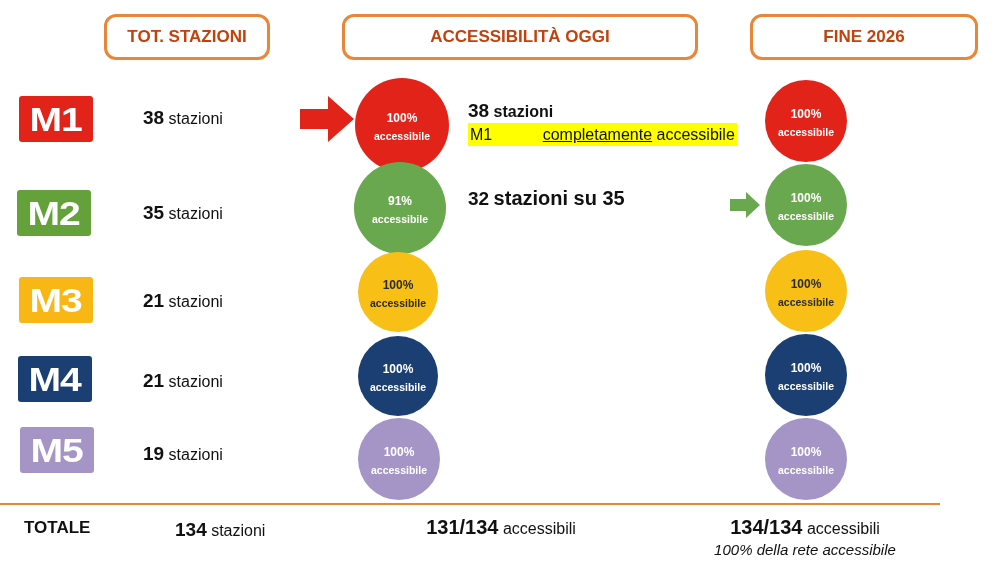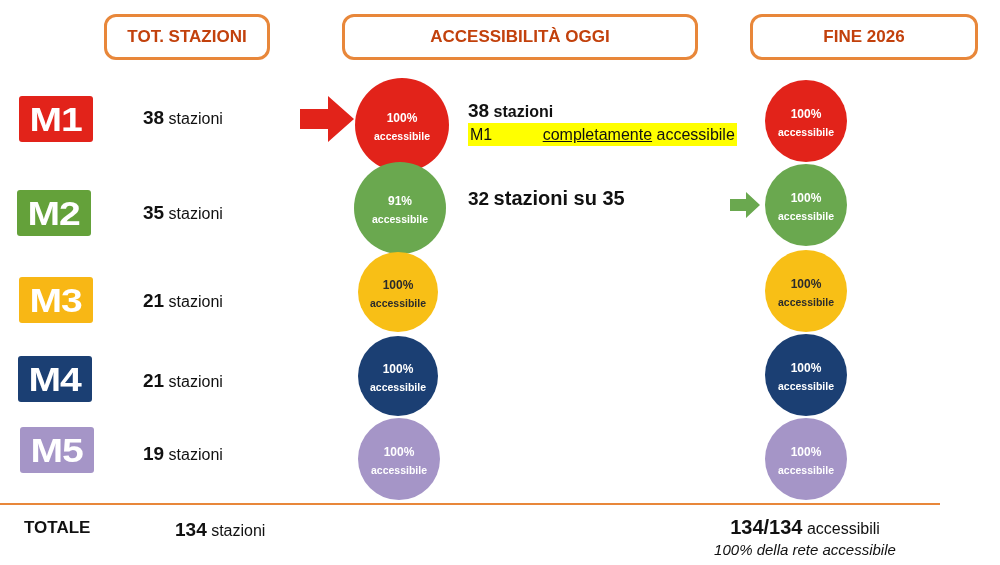--- a/index.html
+++ b/index.html
@@ -106,17 +106,18 @@
 <div class="circle" style="left:765px;top:418px;background:#a595c7;">
     <div class="pct">100%</div>
     <div class="acc">accessibile</div>
   </div>
 
 <div class="divider"></div>
 
 <div class="tot-label">TOTALE</div>
 <div class="cnt" style="left:138px;top:519px;margin-left:37px;"><b>134</b> <span>stazioni</span></div>
 <div class="tot-block" style="left:376px;top:516px;width:250px;">
+  <div class="main"><b>131/134</b> <span>accessibili</span></div>
 </div>
 <div class="tot-block" style="left:680px;top:516px;width:250px;">
   <div class="main"><b>134/134</b> <span>accessibili</span></div>
   <div class="sub">100% della rete accessibile</div>
 </div>
 
 </body></html>

